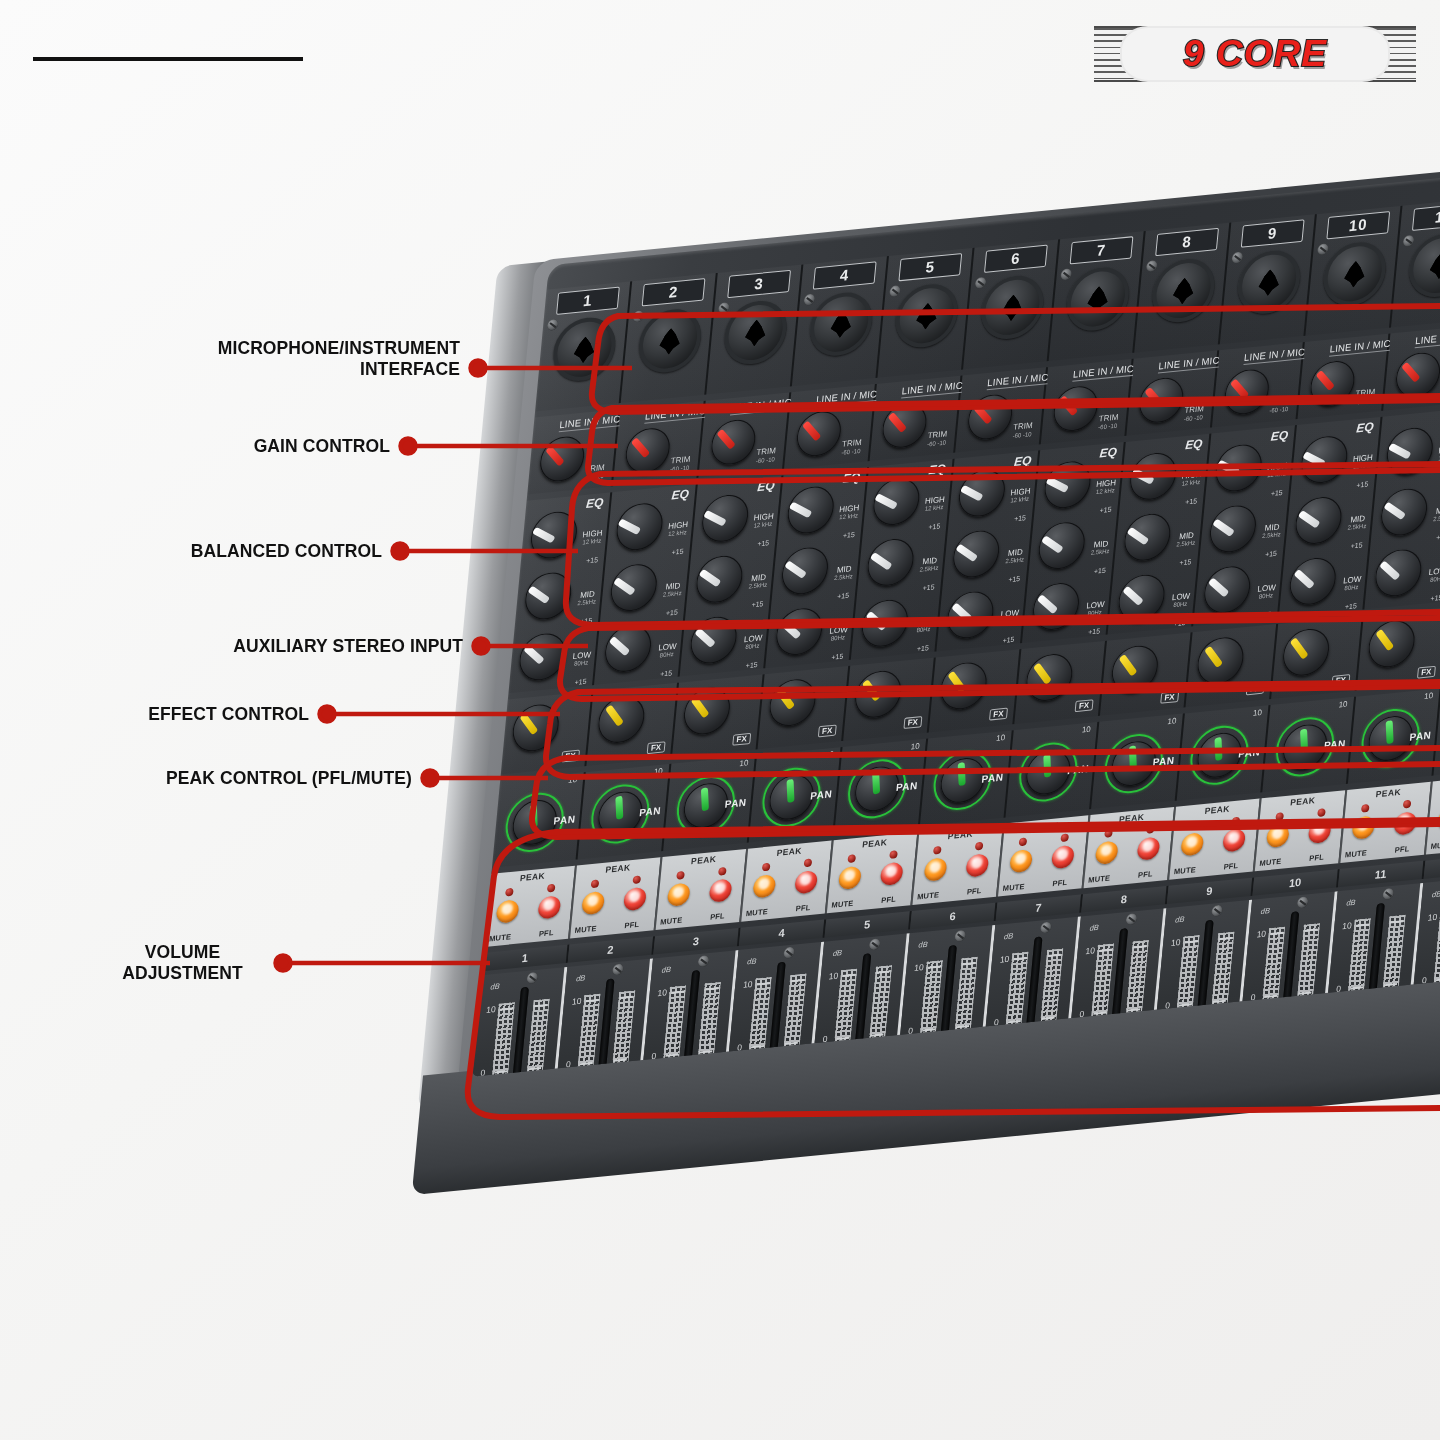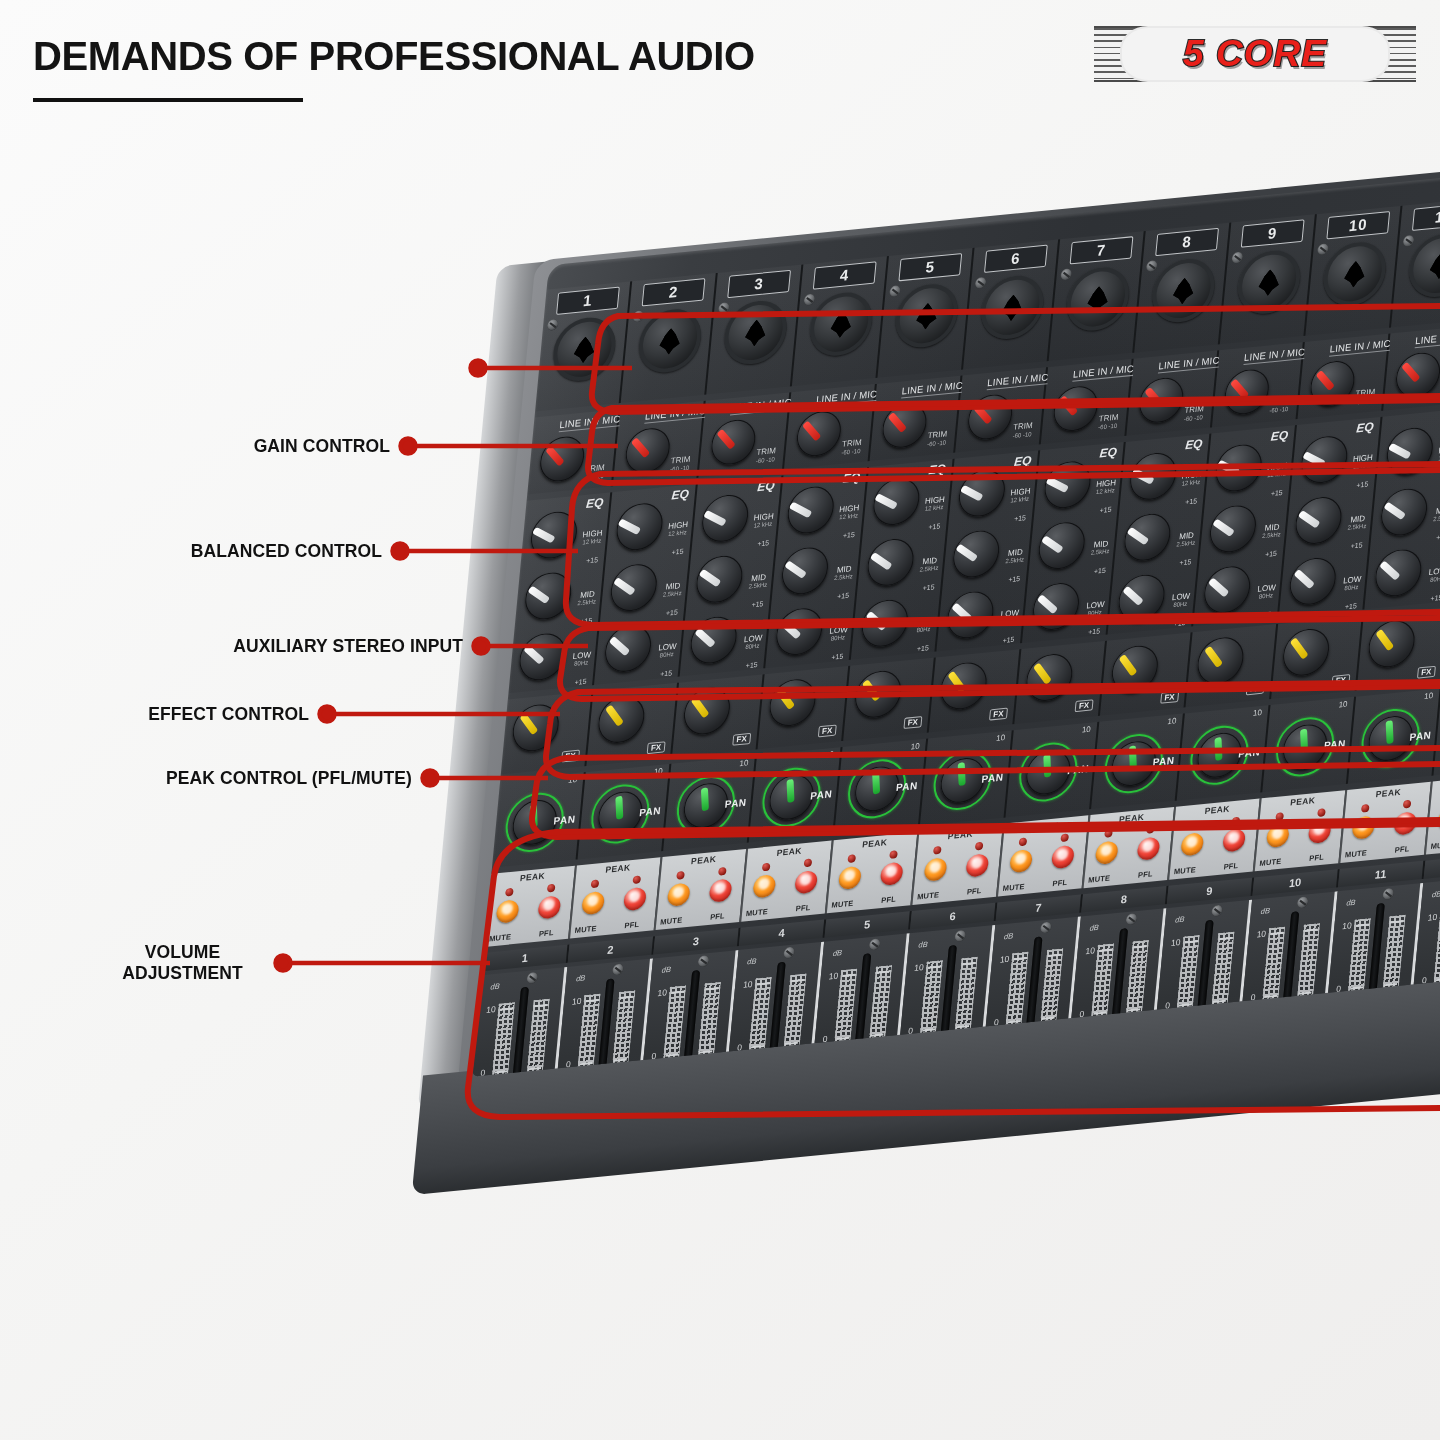--- a/index.html
+++ b/index.html
@@ -407,29 +407,28 @@
   .alabel.right { text-align: right; }
   .alabel.center { text-align: center; }
 </style>
 </head>
 <body>
 
 <div id="stage">
 
   <div id="header">
     <div class="headline">
-      <span class="ln">DEMANDS OF PROFESSIONAL AUDIO</span>
     </div>
     <div id="title-rule"></div>
   </div>
 
   <div id="brand">
     <div id="brand-stripes"></div>
     <div id="brand-plate"></div>
-    <div id="brand-text">5 CORE</div>
+    <div id="brand-text">9 CORE</div>
   </div>
 
   <div id="mixer">
     <div id="console">
       <div id="console-left"></div>
       <div id="console-bezel"></div>
       <div id="console-front"></div>
 
       <div id="console-face">
 
@@ -1310,20 +1309,22 @@
 
         <line x1="430" y1="778" x2="548" y2="778"></line>
         <circle cx="430" cy="778" r="7.5"></circle>
 
         <line x1="283" y1="963" x2="490" y2="963"></line>
         <circle cx="283" cy="963" r="7.5"></circle>
       </g>
     </svg>
   </div>
 
+  <div class="alabel right" style="left:80px; top:338px; width:380px;">MICROPHONE/INSTRUMENT
+INTERFACE</div>
 
   <div class="alabel right" style="left:80px; top:436px; width:310px;">GAIN CONTROL</div>
 
   <div class="alabel right" style="left:80px; top:541px; width:302px;">BALANCED CONTROL</div>
 
   <div class="alabel right" style="left:100px; top:636px; width:363px;">AUXILIARY STEREO INPUT</div>
 
   <div class="alabel right" style="left:60px; top:704px; width:249px;">EFFECT CONTROL</div>
 
   <div class="alabel right" style="left:60px; top:768px; width:352px;">PEAK CONTROL (PFL/MUTE)</div>

